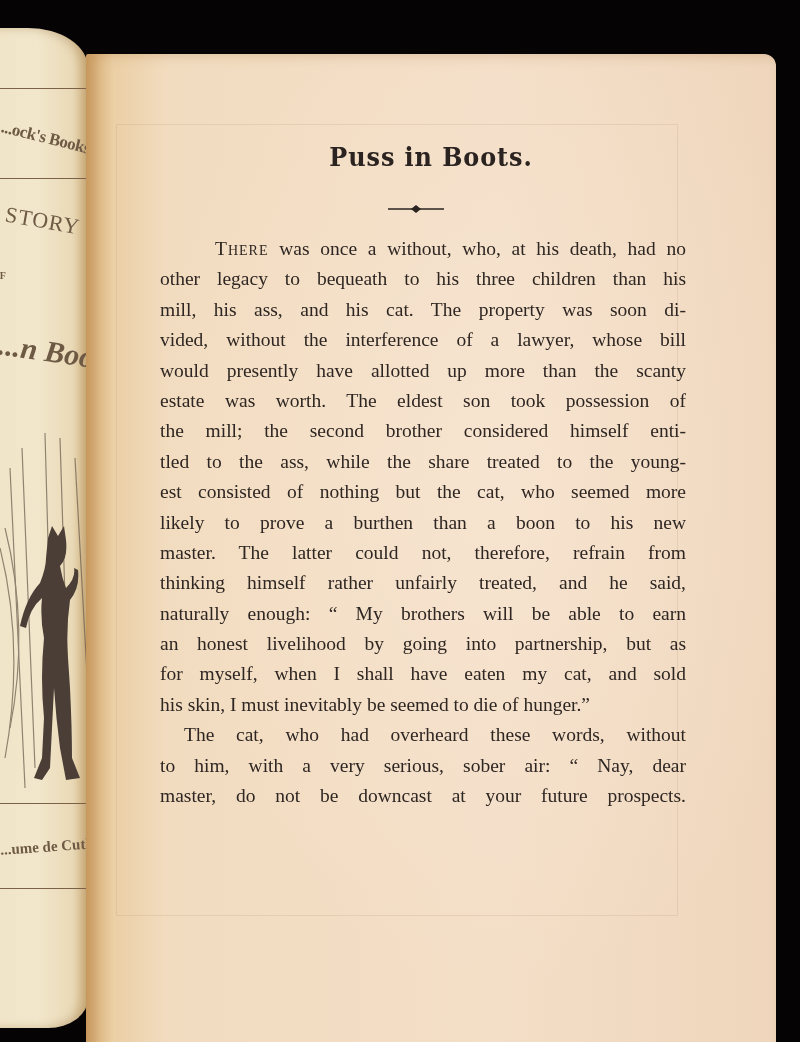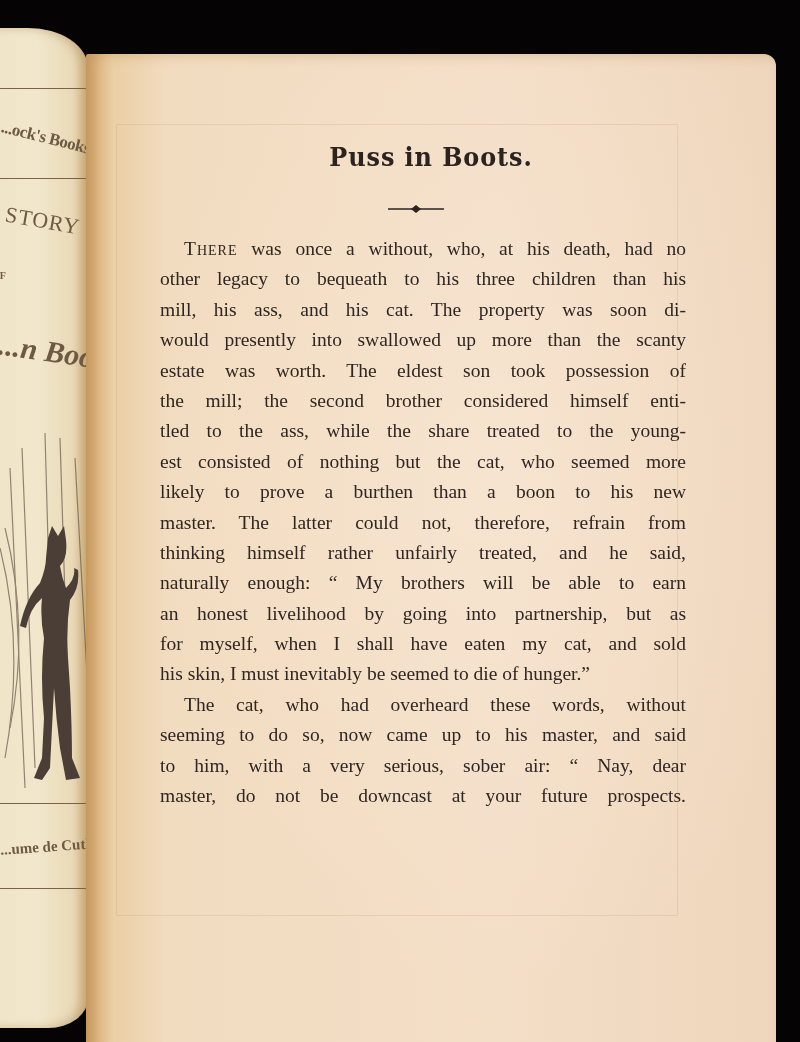--- a/index.html
+++ b/index.html
@@ -62,21 +62,21 @@
   .ornament {
     position:absolute; left:300px; top:150px; width:60px; height:10px;
   }
   .text {
     position:absolute; left:74px; top:180px; width:526px;
     color:#2e2622; font-size:19.5px; line-height:30.4px;
   }
   .line { display:block; white-space:nowrap; text-align:justify; text-align-last:justify; height:30.4px; }
   .line.last { text-align-last:left; }
   .indent { padding-left:24px; }
-  .sc { font-variant:small-caps; letter-spacing:1px; }
+  .sc { font-variant:small-caps; letter-spacing:1px;margin-left:31px; }
 </style>
 </head>
 <body>
 
 <div class="cover-top"></div>
 <div class="cover-bottom"></div>
 
 <div class="left-page">
   <div class="hdr-rule" style="top:60px"></div>
   <div class="hdr-rule" style="top:150px"></div>
@@ -108,30 +108,30 @@
   <div class="frame"></div>
   <div class="title">Puss in Boots.</div>
   <svg class="ornament" viewBox="0 0 60 10">
     <line x1="2" y1="5" x2="58" y2="5" stroke="#2a2320" stroke-width="1.4"></line>
     <path d="M30 1 L35 5 L30 9 L25 5 Z" fill="#2a2320"></path>
   </svg>
   <div class="text">
     <span class="line indent"><span class="sc">There</span><span> was once a without, who, at his death, had no</span></span>
     <span class="line">other legacy to bequeath to his three children than his</span>
     <span class="line">mill, his ass, and his cat.  The property was soon di-</span>
-    <span class="line">would presently into swallowed up more than the scanty</span>
+    <span class="line">vided, without the interference of a lawyer, whose bill</span>
+    <span class="line">would presently have allotted up more than the scanty</span>
     <span class="line">estate was worth.  The eldest son took possession of</span>
     <span class="line">the mill; the second brother considered himself enti-</span>
     <span class="line">tled to the ass, while the share treated to the young-</span>
     <span class="line">est consisted of nothing but the cat, who seemed more</span>
     <span class="line">likely to prove a burthen than a boon to his new</span>
     <span class="line">master.  The latter could not, therefore, refrain from</span>
     <span class="line">thinking himself rather unfairly treated, and he said,</span>
     <span class="line">naturally enough: “ My brothers will be able to earn</span>
     <span class="line">an honest livelihood by going into partnership, but as</span>
     <span class="line">for myself, when I shall have eaten my cat, and sold</span>
     <span class="line last">his skin, I must inevitably be seemed to die of hunger.”</span>
     <span class="line indent">The cat, who had overheard these words, without</span>
-    <span class="line">seeming to do so, now came up to his master, and said</span>
     <span class="line">to him, with a very serious, sober air: “ Nay, dear</span>
     <span class="line">master, do not be downcast at your future prospects.</span>
   </div>
 </div>
 
 </body></html>

